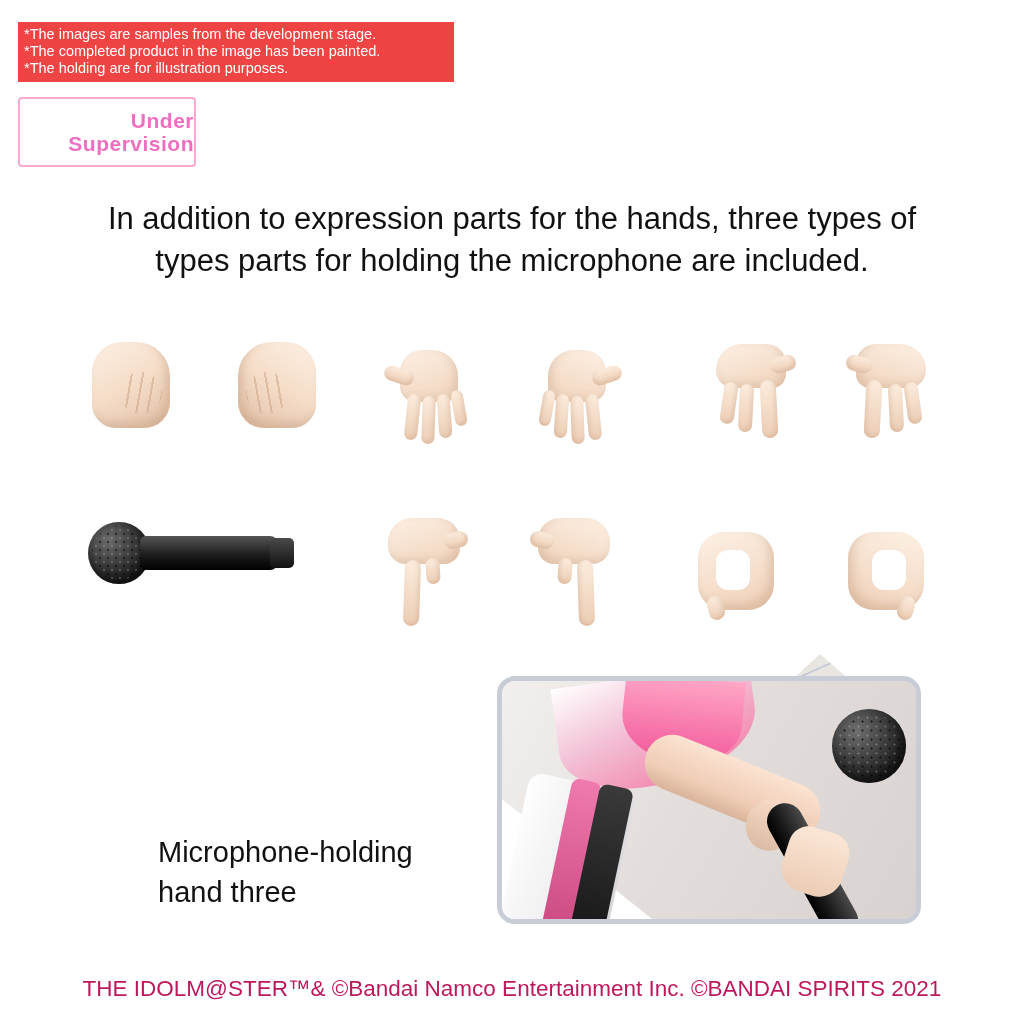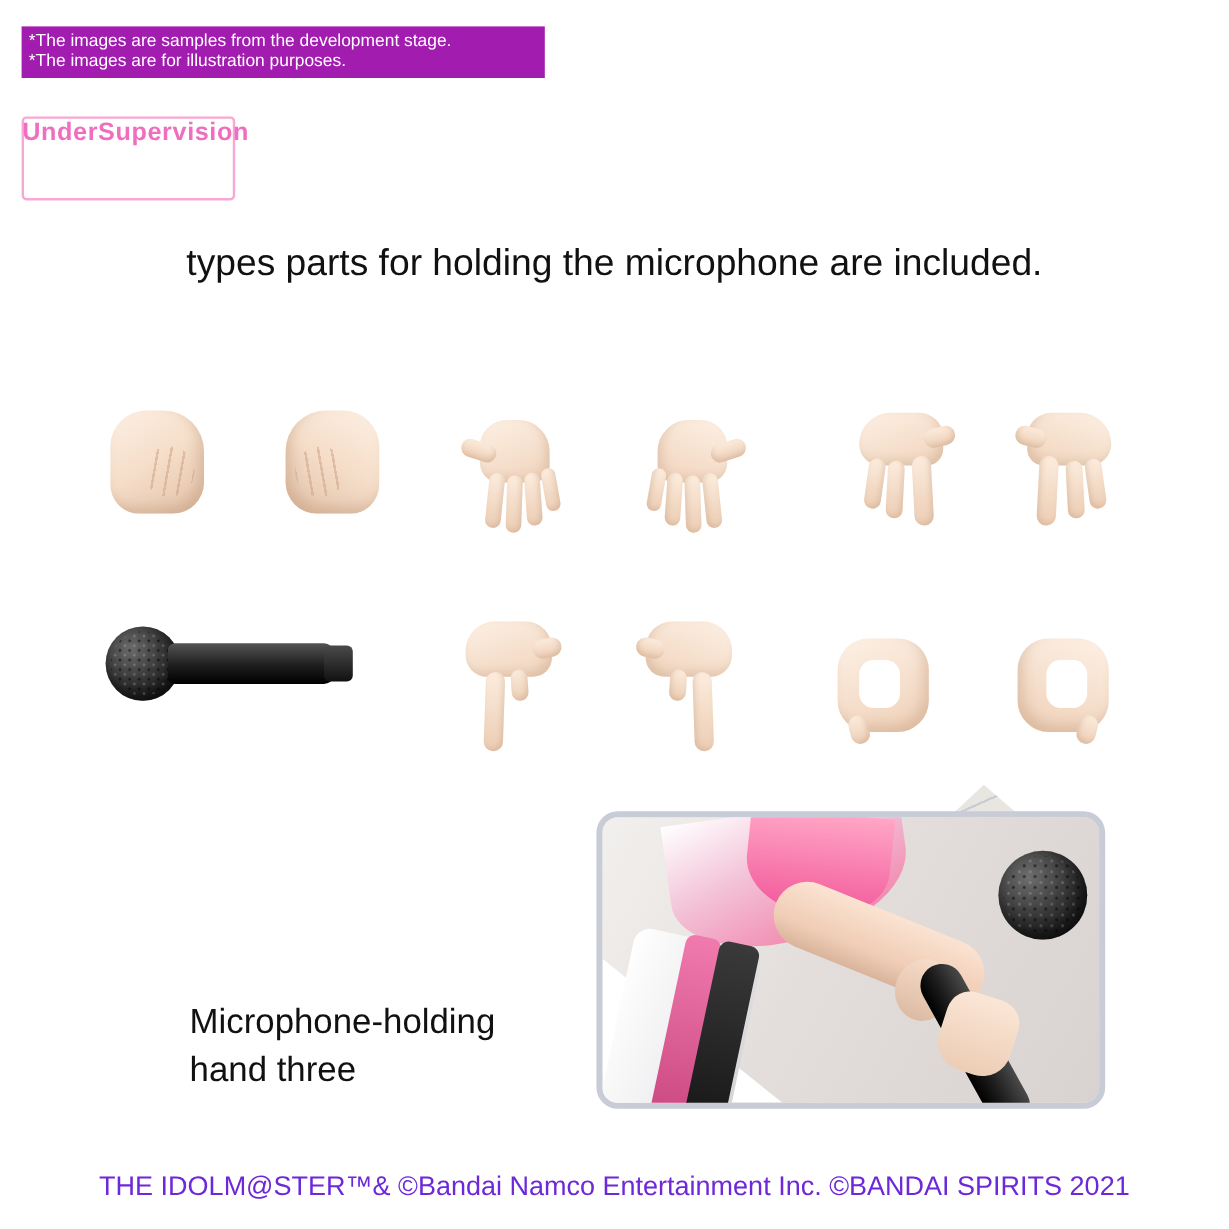--- a/index.html
+++ b/index.html
@@ -14,21 +14,21 @@
     overflow: hidden;
     position: relative;
   }
 
   
   .disclaimer {
     position: absolute;
     left: 18px;
     top: 22px;
     width: 436px;
-    background: #a21caf;
+    background: #ef4444;
     padding: 4px 6px 5px 6px;
     box-sizing: border-box;
   }
   .disclaimer p {
     margin: 0;
     color: #ffffff;
     font-size: 14.5px;
     line-height: 17px;
     font-family: "Liberation Sans", sans-serif;
     white-space: nowrap;
@@ -38,23 +38,24 @@
   .supervision {
     position: absolute;
     left: 18px;
     top: 97px;
     width: 178px;
     height: 70px;
     border: 2px solid #f9a8d4;
     border-radius: 4px;
     box-sizing: border-box;
     display: flex;
-    flex-direction: row;
+    flex-direction: column;
     justify-content: center;
     padding-left: 12px;
+    text-align: right;
   }
   .supervision span {
     color: #f06ec0;
     font-weight: bold;
     font-size: 21px;
     line-height: 23px;
     letter-spacing: 0.5px;
   }
 
   
@@ -241,21 +242,21 @@
   }
 
   
   .footer {
     position: absolute;
     left: 0;
     bottom: 22px;
     width: 1024px;
     text-align: center;
     font-size: 22.5px;
-    color: #6d28d9;
+    color: #be185d;
   }
 
   
   .hand-fist {
     width: 78px; height: 86px;
     background: linear-gradient(150deg, #fdf0e4 0%, #f5ddc8 50%, #e2c1a8 100%);
     border-radius: 30px 34px 26px 24px;
     box-shadow: inset -5px -6px 10px rgba(180,140,110,.35);
     position: relative;
   }
@@ -341,29 +342,31 @@
     width: 24px; height: 30px;
     border-radius: 5px;
     background: linear-gradient(180deg, #4a4a4a, #111);
   }
 </style>
 </head>
 <body>
 
 <div class="disclaimer">
   <p>*The images are samples from the development stage.</p>
-  <p>*The images are for illustration purposes.</p>
+  <p>*The completed product in the image has been painted.</p>
+  <p>*The holding are for illustration purposes.</p>
 </div>
 
 <div class="supervision">
   <span>Under</span>
   <span>Supervision</span>
 </div>
 
 <div class="headline">
+  <span class="l1">In addition to expression parts for the hands, three types of</span>
   <span class="l2">types parts for holding the microphone are included.</span>
 </div>
 
 <div class="parts-area">
 
   <div class="part" style="left:92px; top:22px;">
     <div class="hand-fist"></div>
   </div>
 
   <div class="part" style="left:238px; top:22px;">

